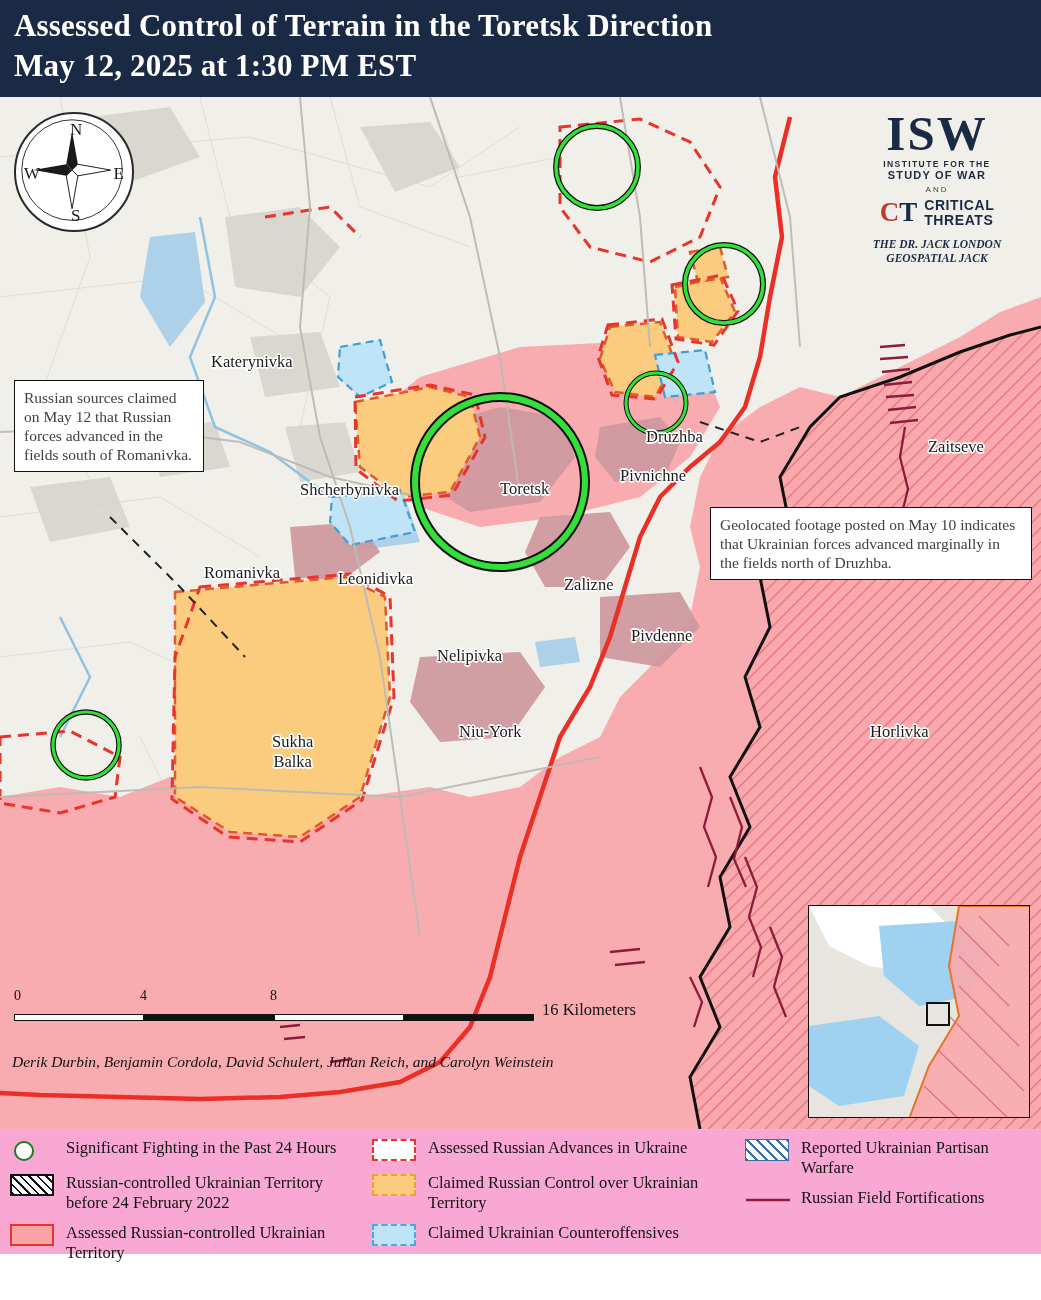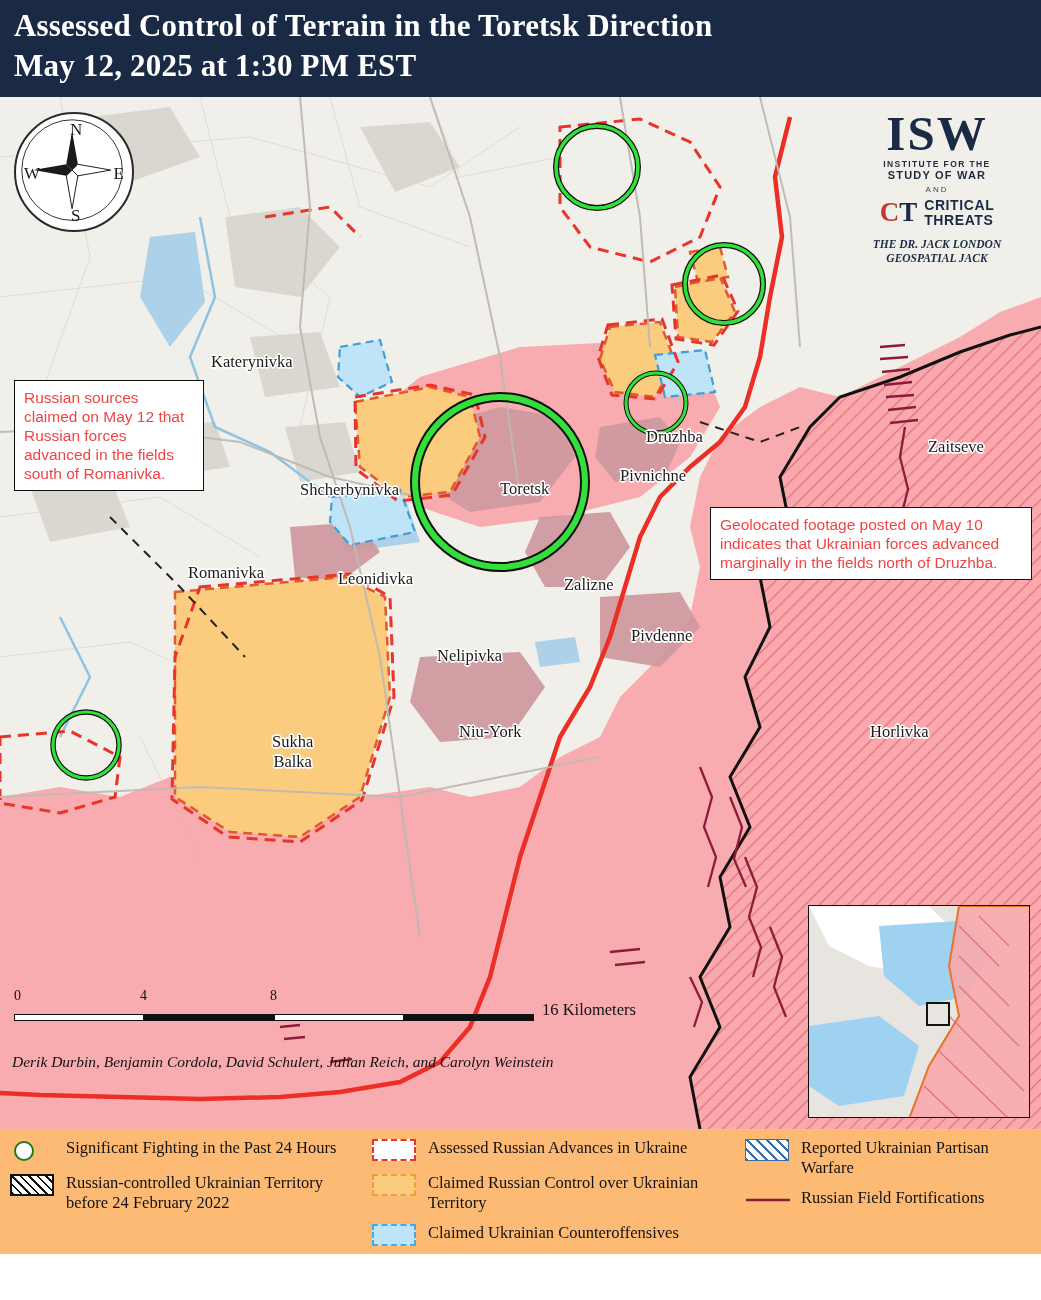--- a/index.html
+++ b/index.html
@@ -83,22 +83,22 @@
   }
   #logo-block .fund {
     margin-top:9px; font-family:"Liberation Serif", serif;
     font-style:italic; font-weight:bold; font-size:11.5px; line-height:14px;
     color:#1b2a44;
   }
 
   
   .callout {
     position:absolute; background:#ffffff; border:1.5px solid #111;
-    font-family:Liberation Sans, sans-serif; font-size:15.5px;
-    line-height:19px; color:#ef4444; padding:7px 9px;
+    font-family:Liberation Serif, serif; font-size:15.5px;
+    line-height:19px; color:#404040; padding:7px 9px;
   }
   #callout-romanivka { left:14px; top:283px; width:190px; }
   #callout-druzhba { left:710px; top:410px; width:322px; }
 
   
   .place {
     position:absolute;
     font-family:"Liberation Serif", serif;
     font-size:16.5px; color:#1a1a1a;
     white-space:pre;
@@ -129,21 +129,21 @@
 
   
   #inset {
     position:absolute; right:11px; bottom:11px; width:222px; height:213px;
     border:1.5px solid #111; background:#dfe7ef; overflow:hidden;
   }
 
   
   #legend {
     position:absolute; left:0; top:1129px; width:1041px; height:125px;
-    background:#fdba74; border-top:1px solid #c9c9c9;
+    background:#f9a8d4; border-top:1px solid #c9c9c9;
     padding:10px 8px 0 8px;
   }
   .legend-col { position:absolute; top:8px; }
   #legend-col-1 { left:10px; width:350px; }
   #legend-col-2 { left:372px; width:360px; }
   #legend-col-3 { left:745px; width:295px; }
   .legend-item {
     display:flex; align-items:flex-start; margin-bottom:10px;
   }
   .legend-swatch {
@@ -374,21 +374,21 @@
 
   <div class="callout" id="callout-romanivka">Russian sources claimed on May 12 that Russian forces advanced in the fields south of Romanivka.</div>
   <div class="callout" id="callout-druzhba">Geolocated footage posted on May 10 indicates that Ukrainian forces advanced marginally in the fields north of Druzhba.</div>
 
   <div class="place" style="left:211px; top:255px;">Katerynivka</div>
   <div class="place" style="left:300px; top:383px;">Shcherbynivka</div>
   <div class="place" style="left:500px; top:382px;">Toretsk</div>
   <div class="place" style="left:646px; top:330px;">Druzhba</div>
   <div class="place" style="left:620px; top:369px;">Pivnichne</div>
   <div class="place" style="left:928px; top:340px;">Zaitseve</div>
-  <div class="place" style="left:188px; top:466px;">Romanivka</div>
+  <div class="place" style="left:204px; top:466px;">Romanivka</div>
   <div class="place" style="left:338px; top:472px;">Leonidivka</div>
   <div class="place" style="left:564px; top:478px;">Zalizne</div>
   <div class="place" style="left:631px; top:529px;">Pivdenne</div>
   <div class="place" style="left:437px; top:549px;">Nelipivka</div>
   <div class="place" style="left:459px; top:625px;">Niu-York</div>
   <div class="place" style="left:272px; top:635px; text-align:center;">Sukha
 Balka</div>
   <div class="place" style="left:870px; top:625px;">Horlivka</div>
 
   <div id="scalebar">
@@ -433,20 +433,26 @@
         <div class="sw-circle"></div>
       </div>
       <div class="legend-text">Significant Fighting in the Past 24 Hours</div>
     </div>
     <div class="legend-item">
       <div class="legend-swatch">
         <div class="sw-prewar"></div>
       </div>
       <div class="legend-text">Russian-controlled Ukrainian Territory before 24 February 2022</div>
     </div>
+    <div class="legend-item">
+      <div class="legend-swatch">
+        <div class="sw-rus"></div>
+      </div>
+      <div class="legend-text">Assessed Russian-controlled Ukrainian Territory</div>
+    </div>
   </div>
 
   <div class="legend-col" id="legend-col-2">
     <div class="legend-item">
       <div class="legend-swatch">
         <div class="sw-adv"></div>
       </div>
       <div class="legend-text">Assessed Russian Advances in Ukraine</div>
     </div>
     <div class="legend-item">

